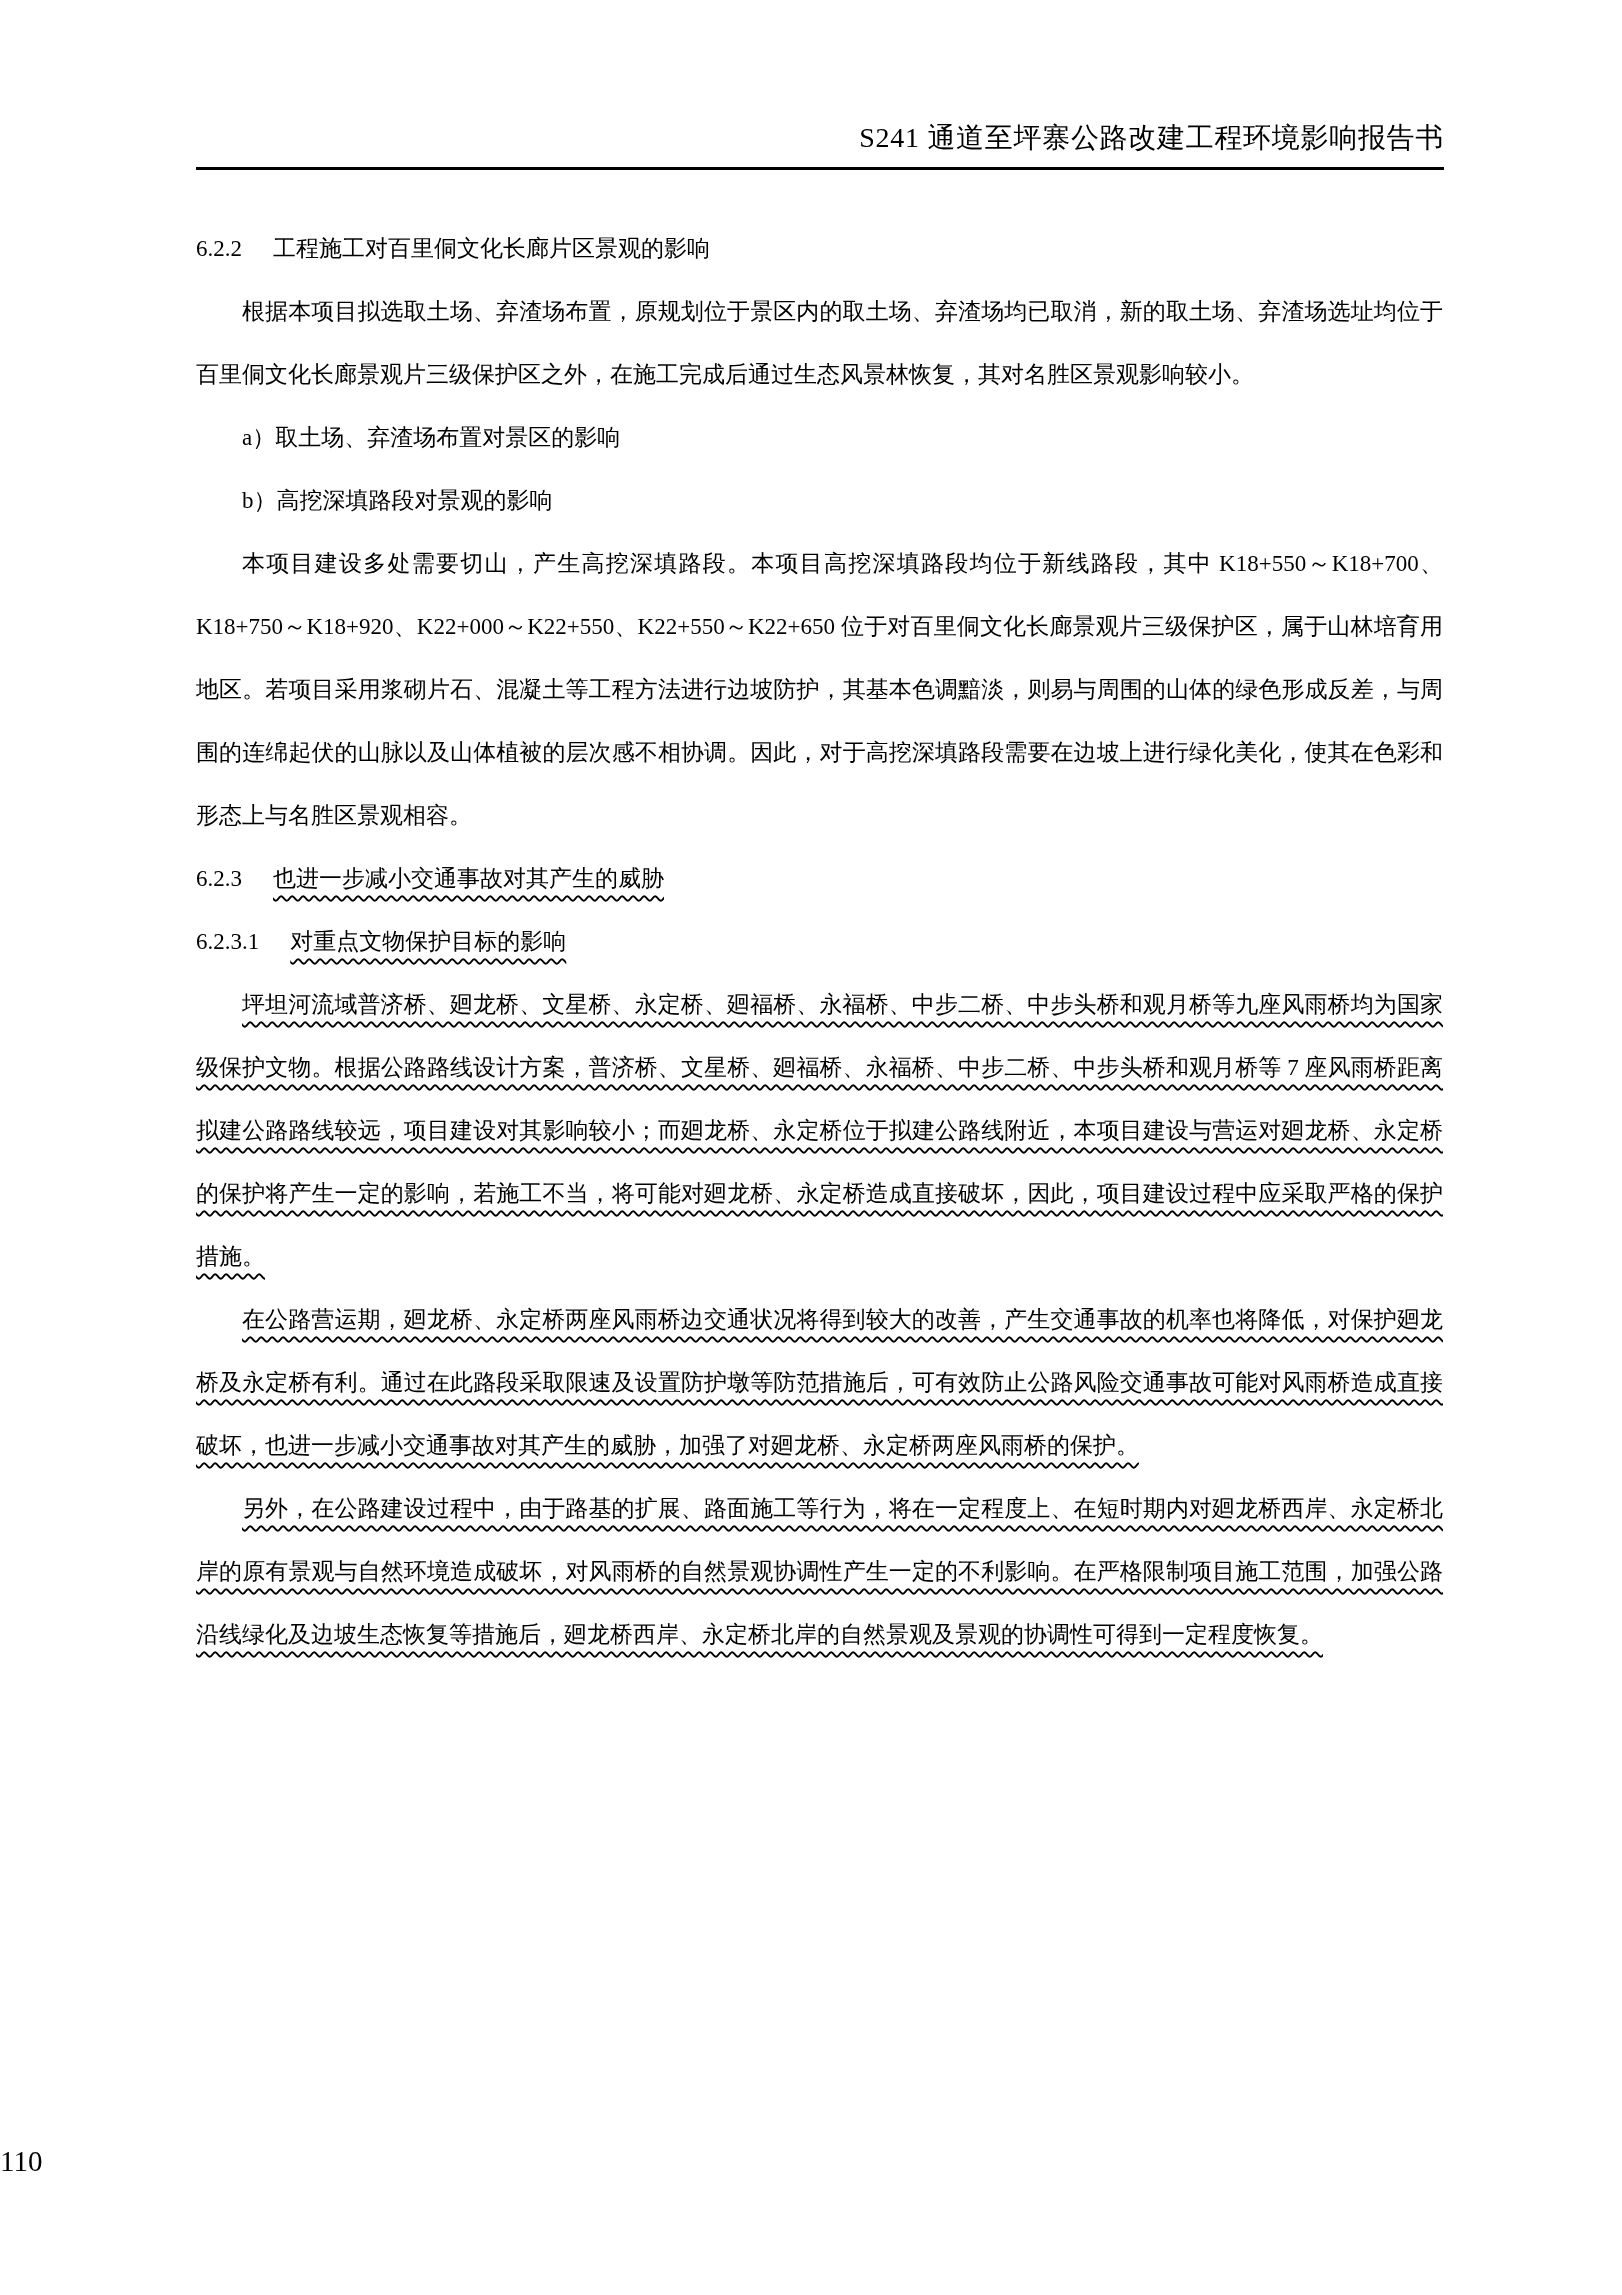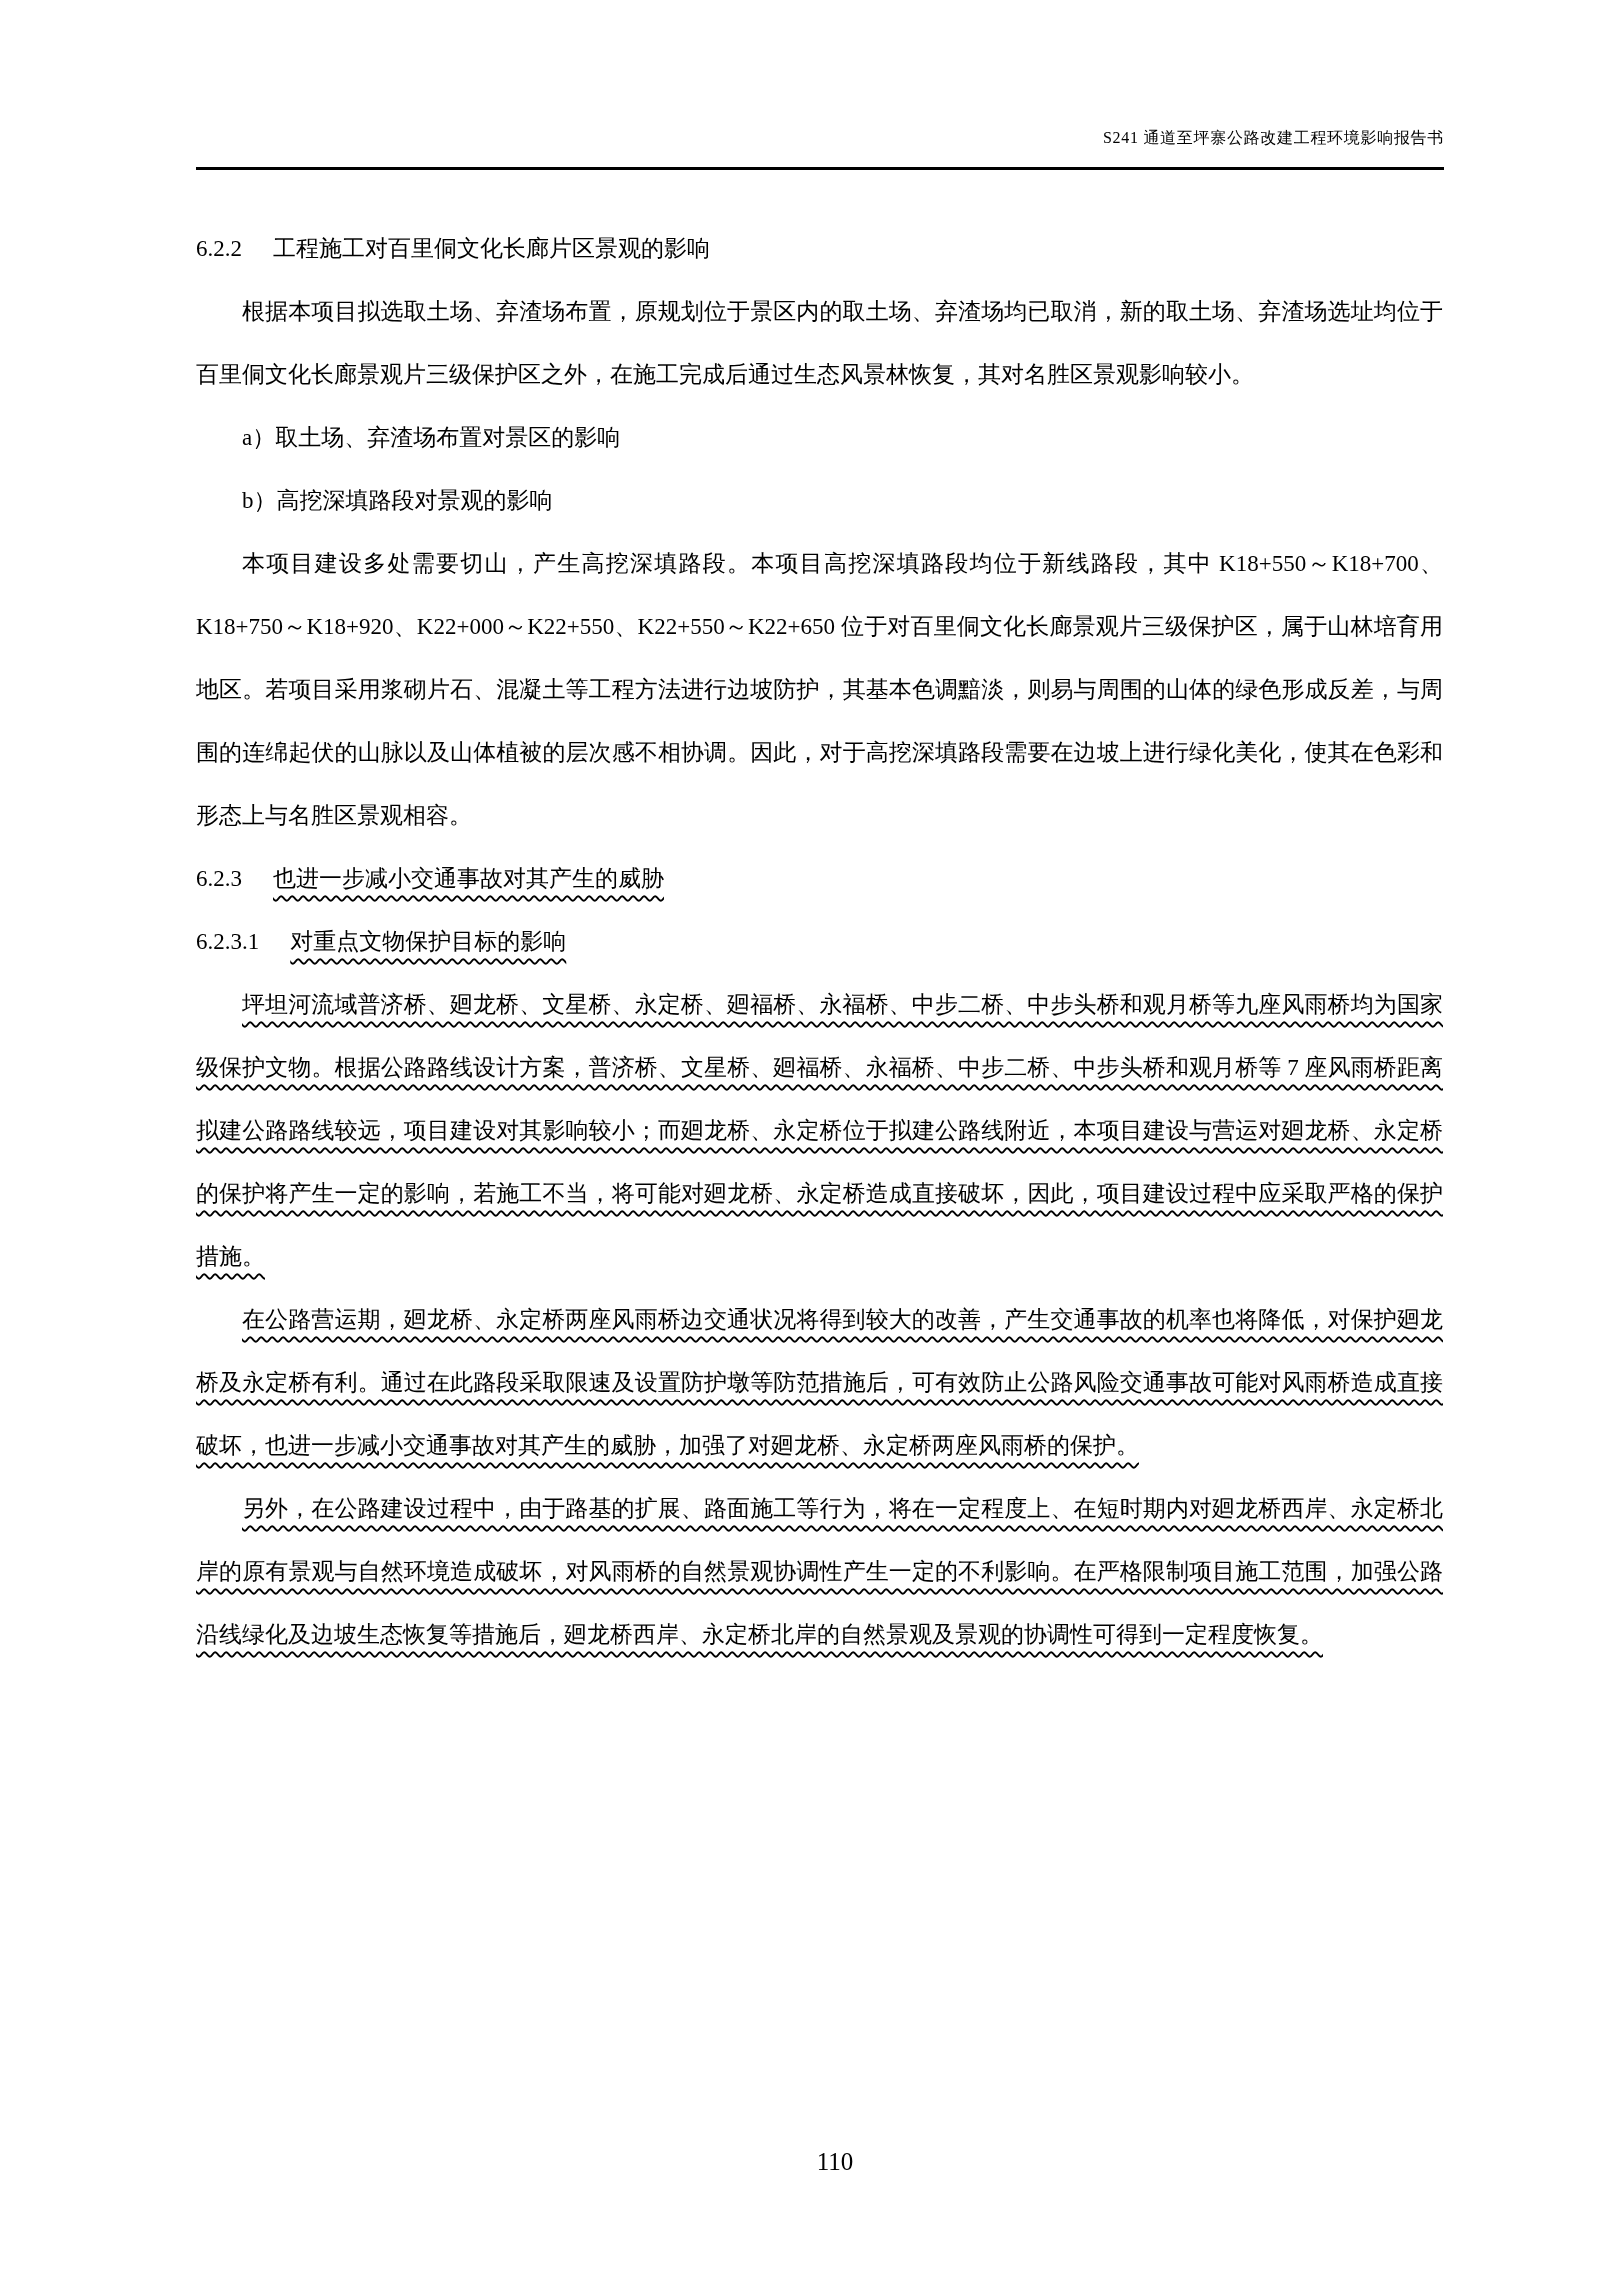--- a/index.html
+++ b/index.html
@@ -11,21 +11,21 @@
     color: #000000;
     font-family: "Liberation Serif", serif;
     overflow: hidden;
   }
   .header {
     position: absolute;
     left: 196px;
     right: 178px;
     top: 122px;
     text-align: right;
-    font-size: 16px;
+    font-size: 28px;
     line-height: 31px;
     letter-spacing: 0.7px;
     padding-bottom: 14.4px;
     border-bottom: 3.9px solid #000000;
   }
   .body-text {
     position: absolute;
     left: 196px;
     right: 179px;
     top: 217px;
@@ -46,24 +46,22 @@
     text-decoration-style: wavy;
     text-decoration-color: #000000;
     text-decoration-thickness: 2px;
     text-underline-offset: 8.5px;
   }
   .footer {
     position: absolute;
     left: 0;
     right: 0;
     top: 2146px;
-    text-align: center;
-    font-size: 25px;
+    font-size: 29px;
     line-height: 31px;
-    margin-left: 48px;
   }
 </style>
 </head>
 <body>
 
 <div class="page">
 
   <div class="header">
     <span>S241 通道至坪寨公路改建工程环境影响报告书</span>
   </div>

